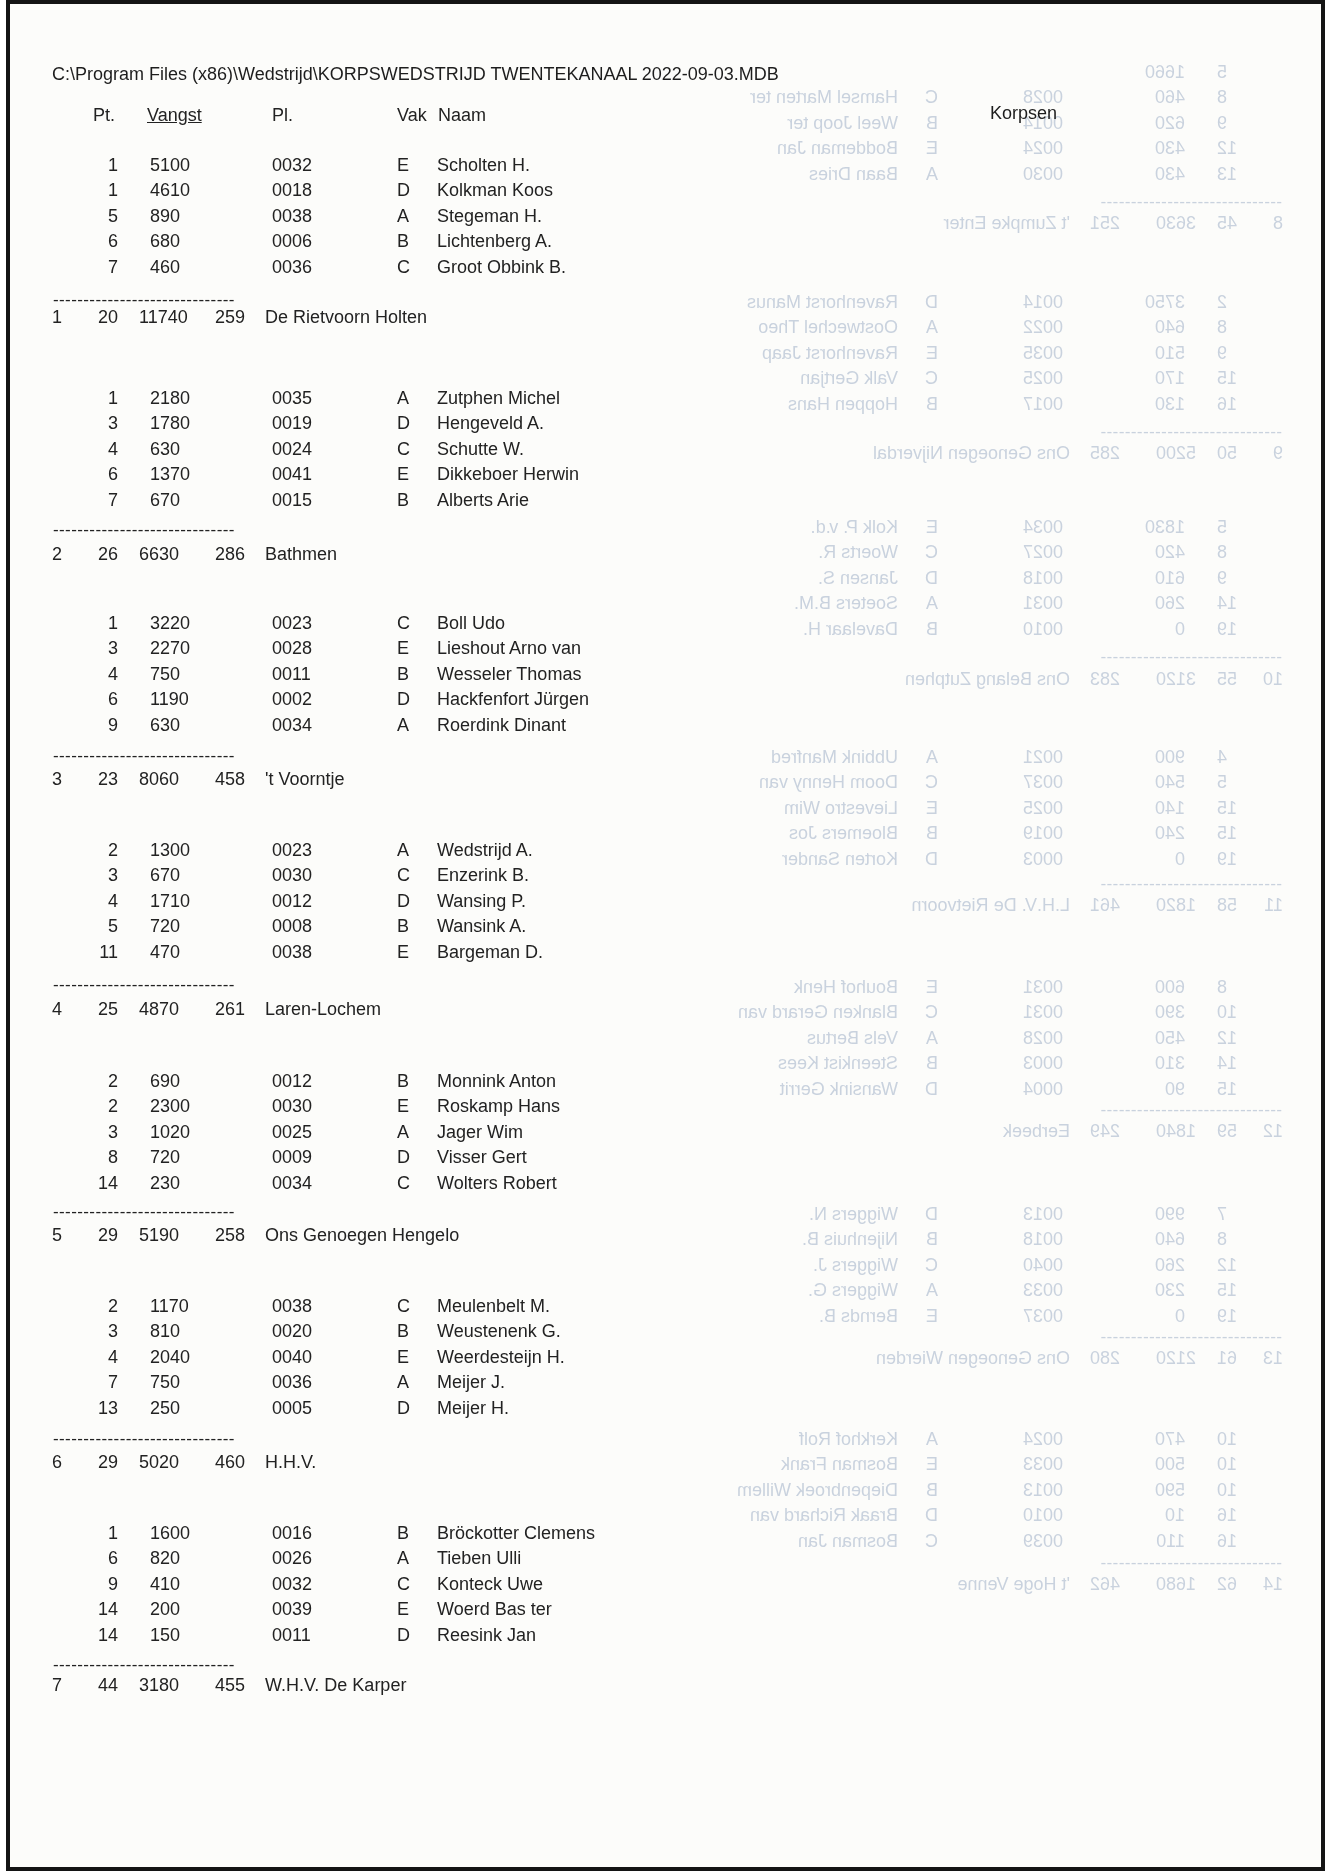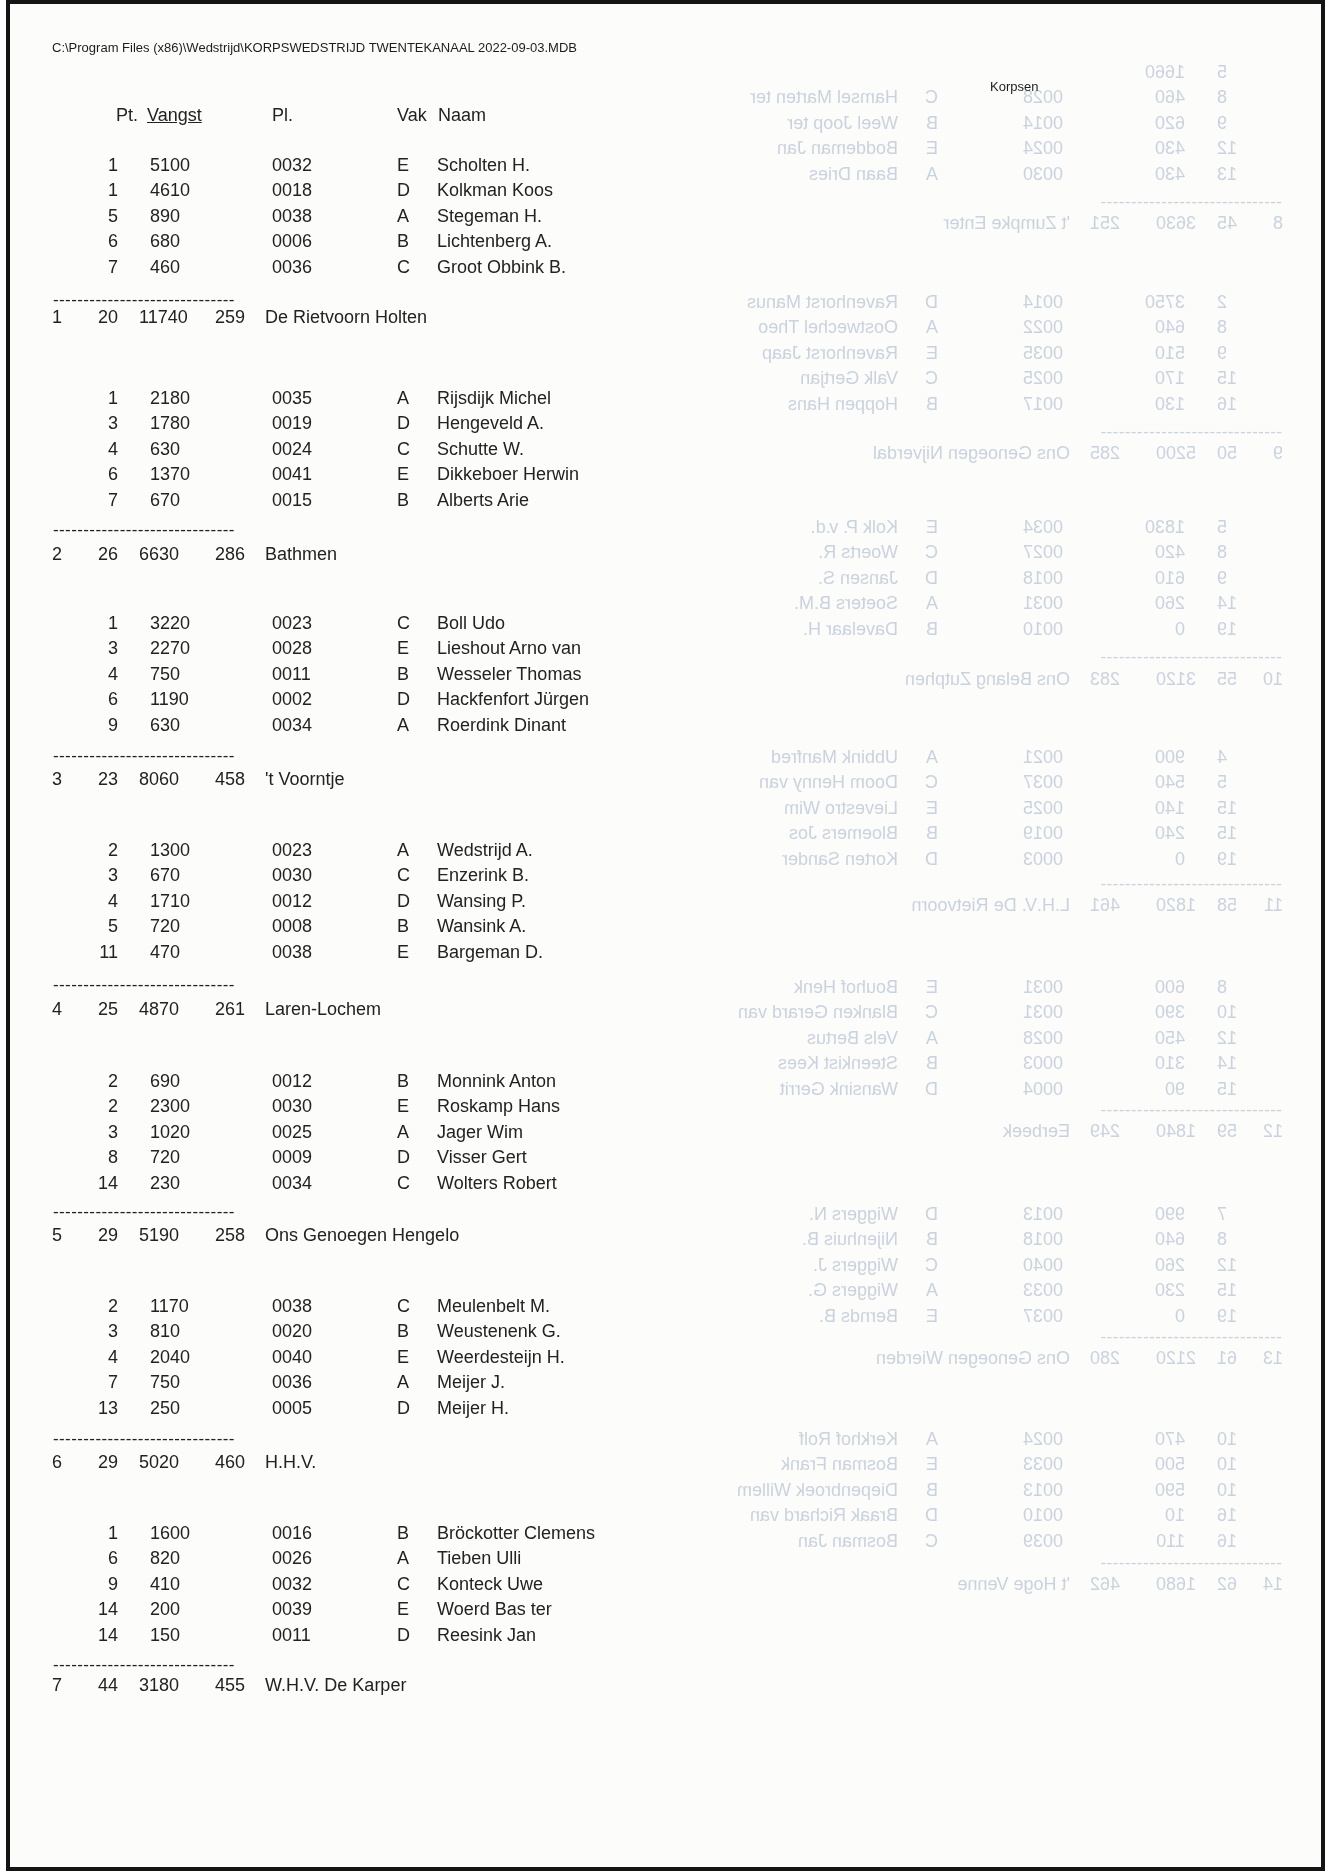--- a/index.html
+++ b/index.html
@@ -22,25 +22,25 @@
   .m-naam{left:427px;}
   
   .s-rank{left:42px;}
   .s-punten{left:72px;width:36px;text-align:right;}
   .s-vangst{left:129px;}
   .s-code{left:205px;}
   .s-naam{left:255px;}
   
   .dashes{position:absolute;left:43px;font-size:17px;letter-spacing:0.4px;white-space:nowrap;}
   
-  #title-row{position:absolute;top:36px;left:0;width:100%;height:26px;font-size:13px;color:#1d1d1d;}
+  #title-row{position:absolute;top:60px;left:0;width:100%;height:26px;font-size:18px;color:#1d1d1d;}
   #title-path{position:absolute;left:42px;white-space:nowrap;}
   #title-right{position:absolute;left:980px;white-space:nowrap;margin-top:39px;}
   #col-header{position:absolute;top:101px;left:0;height:24px;width:760px;font-size:18px;color:#222;}
-  .h-pt{left:106px;}.h-vangst{left:137px;text-decoration:underline;}.h-pl{left:262px;}.h-vak{left:387px;}.h-naam{left:428px;}
+  .h-pt{left:83px;}.h-vangst{left:137px;text-decoration:underline;}.h-pl{left:262px;}.h-vak{left:387px;}.h-naam{left:428px;}
 </style>
 </head>
 <body>
 
 <div id="canvas">
   <div id="page">
 
     <div class="layer" id="bleed-layer">
         <div class="row" style="top: 58px;">
           <span class="c m-pt">5</span>
@@ -399,21 +399,21 @@
             <span class="c s-punten">20</span>
             <span class="c s-vangst">11740</span>
             <span class="c s-code">259</span>
             <span class="c s-naam">De Rietvoorn Holten</span>
           </div>
           <div class="row" style="top: 384px;">
             <span class="c m-pt">1</span>
             <span class="c m-vangst">2180</span>
             <span class="c m-pl">0035</span>
             <span class="c m-vak">A</span>
-            <span class="c m-naam">Rijsdijk Michel</span>
+            <span class="c m-naam">Zutphen Michel</span>
           </div>
           <div class="row" style="top: 409.4px;">
             <span class="c m-pt">3</span>
             <span class="c m-vangst">1780</span>
             <span class="c m-pl">0019</span>
             <span class="c m-vak">D</span>
             <span class="c m-naam">Hengeveld A.</span>
           </div>
           <div class="row" style="top: 434.8px;">
             <span class="c m-pt">4</span>

